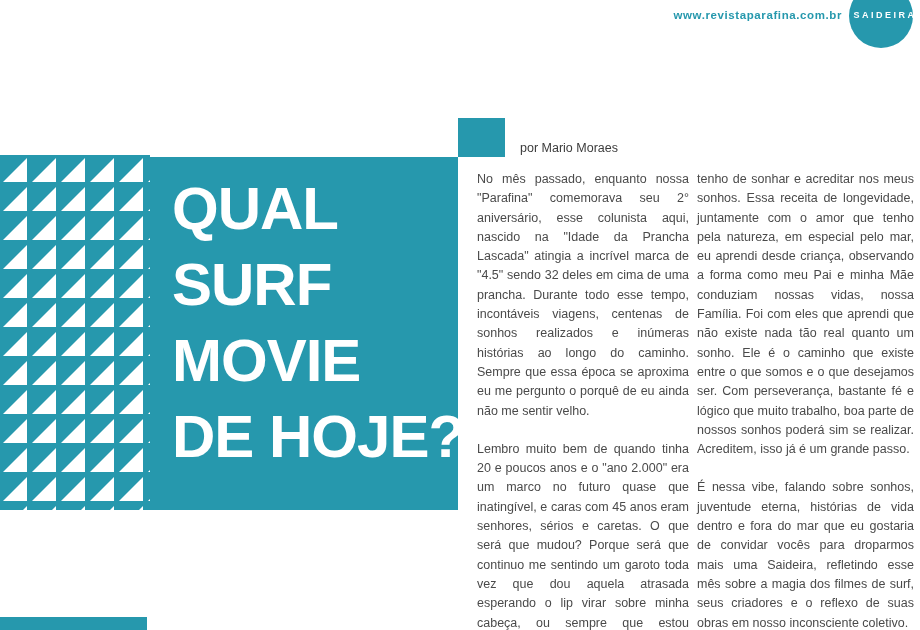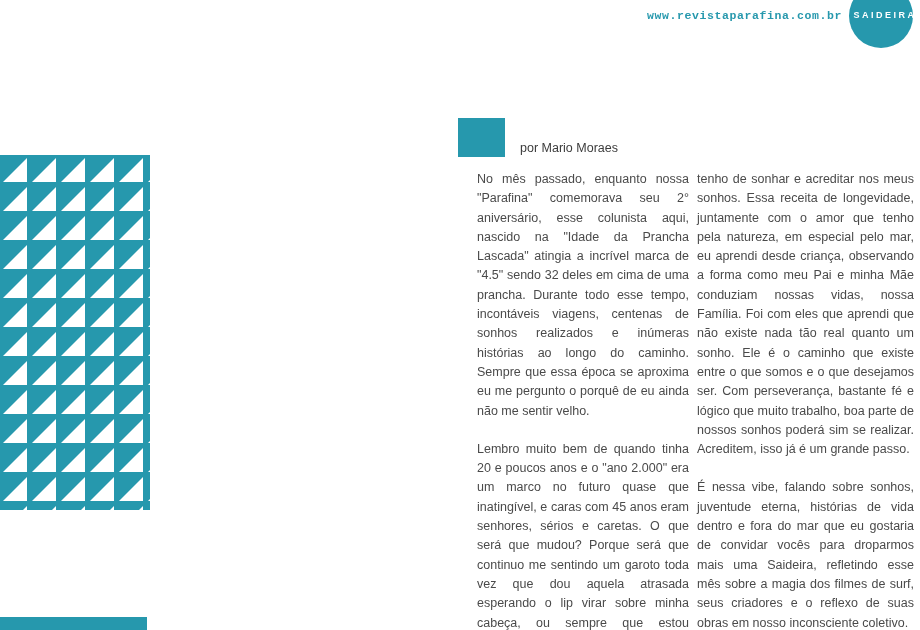--- a/index.html
+++ b/index.html
@@ -8,21 +8,20 @@
     width:920px;height:630px;
     background:#ffffff;
     overflow:hidden;
     font-family:"Liberation Sans", sans-serif;
   }
   
   .header-url{
     position:absolute;top:9px;right:78px;
     font-size:11.5px;font-weight:bold;letter-spacing:.6px;
     color:var(--teal);
-    font-family:Liberation Mono, monospace;
   }
   .badge-circle{
     position:absolute;left:849px;top:-16px;
     width:64px;height:64px;border-radius:50%;
     background:var(--teal);
     display:flex;align-items:center;justify-content:center;
   }
   .badge-circle span{
     color:#fff;font-size:9px;letter-spacing:2.5px;font-weight:bold;
     margin-top:-2px;
@@ -85,20 +84,26 @@
       <defs>
         <pattern id="tri" width="29" height="29" patternUnits="userSpaceOnUse">
           <rect width="29" height="29" class="tri-bg" fill="#2698AD"></rect>
           <polygon points="27,3 27,27 3,27" fill="#ffffff"></polygon>
         </pattern>
       </defs>
       <rect width="150" height="355" fill="url(#tri)"></rect>
     </svg>
   </div>
 
+  <div class="title-block">
+  <div class="title-line">QUAL</div>
+      <div class="title-line">SURF</div>
+      <div class="title-line">MOVIE</div>
+      <div class="title-line">DE HOJE?</div>
+    </div>
 
   <div class="byline-square"></div>
   <div class="byline-text">por Mario Moraes</div>
 
   <div class="col col-1">
       <p>No mês passado, enquanto nossa "Parafina" comemorava seu 2° aniversário, esse colunista aqui, nascido na "Idade da Prancha Lascada" atingia a incrível marca de "4.5" sendo 32 deles em cima de uma prancha. Durante todo esse tempo, incontáveis viagens, centenas de sonhos realizados e inúmeras histórias ao longo do caminho. Sempre que essa época se aproxima eu me pergunto o porquê de eu ainda não me sentir velho.</p>
       <p>Lembro muito bem de quando tinha 20 e poucos anos e o "ano 2.000" era um marco no futuro quase que inatingível, e caras com 45 anos eram senhores, sérios e caretas. O que será que mudou? Porque será que continuo me sentindo um garoto toda vez que dou aquela atrasada esperando o lip virar sobre minha cabeça, ou sempre que estou programando minha próxima surf trip, agora com o auxílio dessa fantástica internet.</p>
     </div>
   <div class="col col-2">
       <p>tenho de sonhar e acreditar nos meus sonhos. Essa receita de longevidade, juntamente com o amor que tenho pela natureza, em especial pelo mar, eu aprendi desde criança, observando a forma como meu Pai e minha Mãe conduziam nossas vidas, nossa Família. Foi com eles que aprendi que não existe nada tão real quanto um sonho. Ele é o caminho que existe entre o que somos e o que desejamos ser. Com perseverança, bastante fé e lógico que muito trabalho, boa parte de nossos sonhos poderá sim se realizar. Acreditem, isso já é um grande passo.</p>

